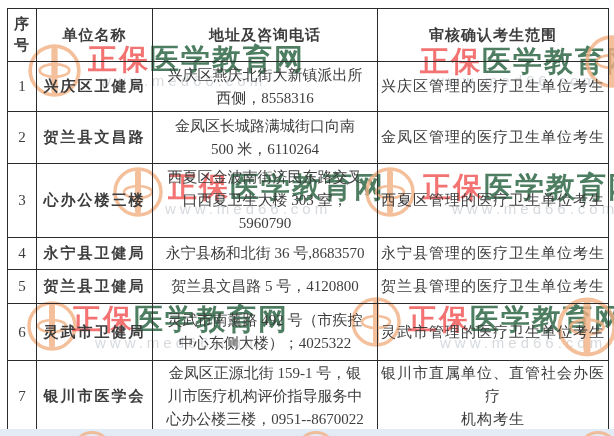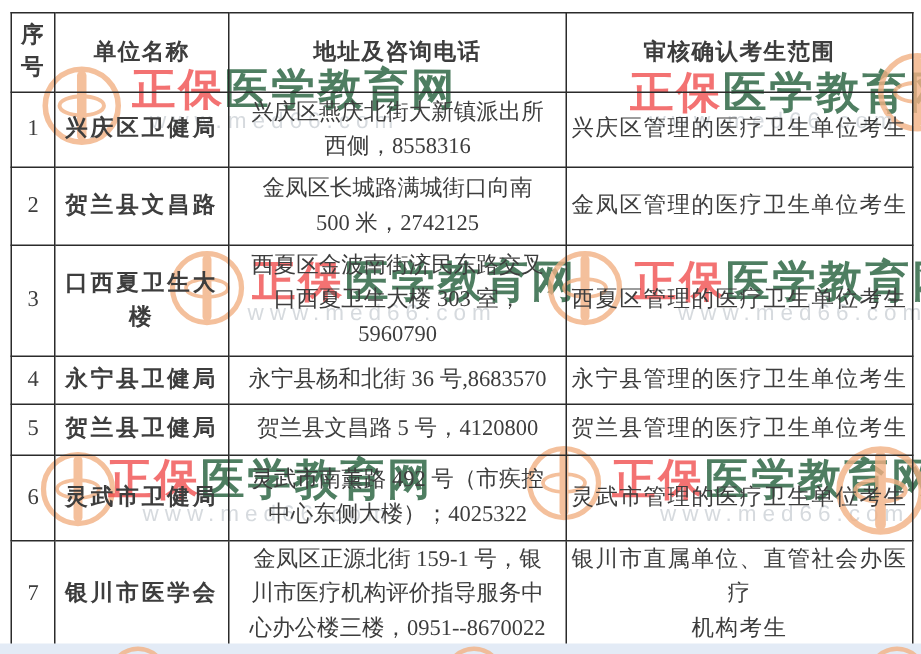--- a/index.html
+++ b/index.html
@@ -135,26 +135,26 @@
         <td>1</td>
         <td class="unit">兴庆区卫健局</td>
         <td class="addr">兴庆区燕庆北街大新镇派出所
 西侧，8558316</td>
         <td class="scope">兴庆区管理的医疗卫生单位考生</td>
       </tr>
       <tr class="h52">
         <td>2</td>
         <td class="unit">贺兰县文昌路</td>
         <td class="addr">金凤区长城路满城街口向南
-500 米，2742125</td>
+500 米，6110264</td>
         <td class="scope">金凤区管理的医疗卫生单位考生</td>
       </tr>
       <tr class="h74">
         <td>3</td>
-        <td class="unit">口西夏卫生大楼</td>
+        <td class="unit">心办公楼三楼</td>
         <td class="addr">西夏区金波南街济民东路交叉
 口西夏卫生大楼 303 室，
 5960790</td>
         <td class="scope">西夏区管理的医疗卫生单位考生</td>
       </tr>
       <tr class="h32">
         <td>4</td>
         <td class="unit">永宁县卫健局</td>
         <td class="addr">永宁县杨和北街 36 号,8683570</td>
         <td class="scope">永宁县管理的医疗卫生单位考生</td>

